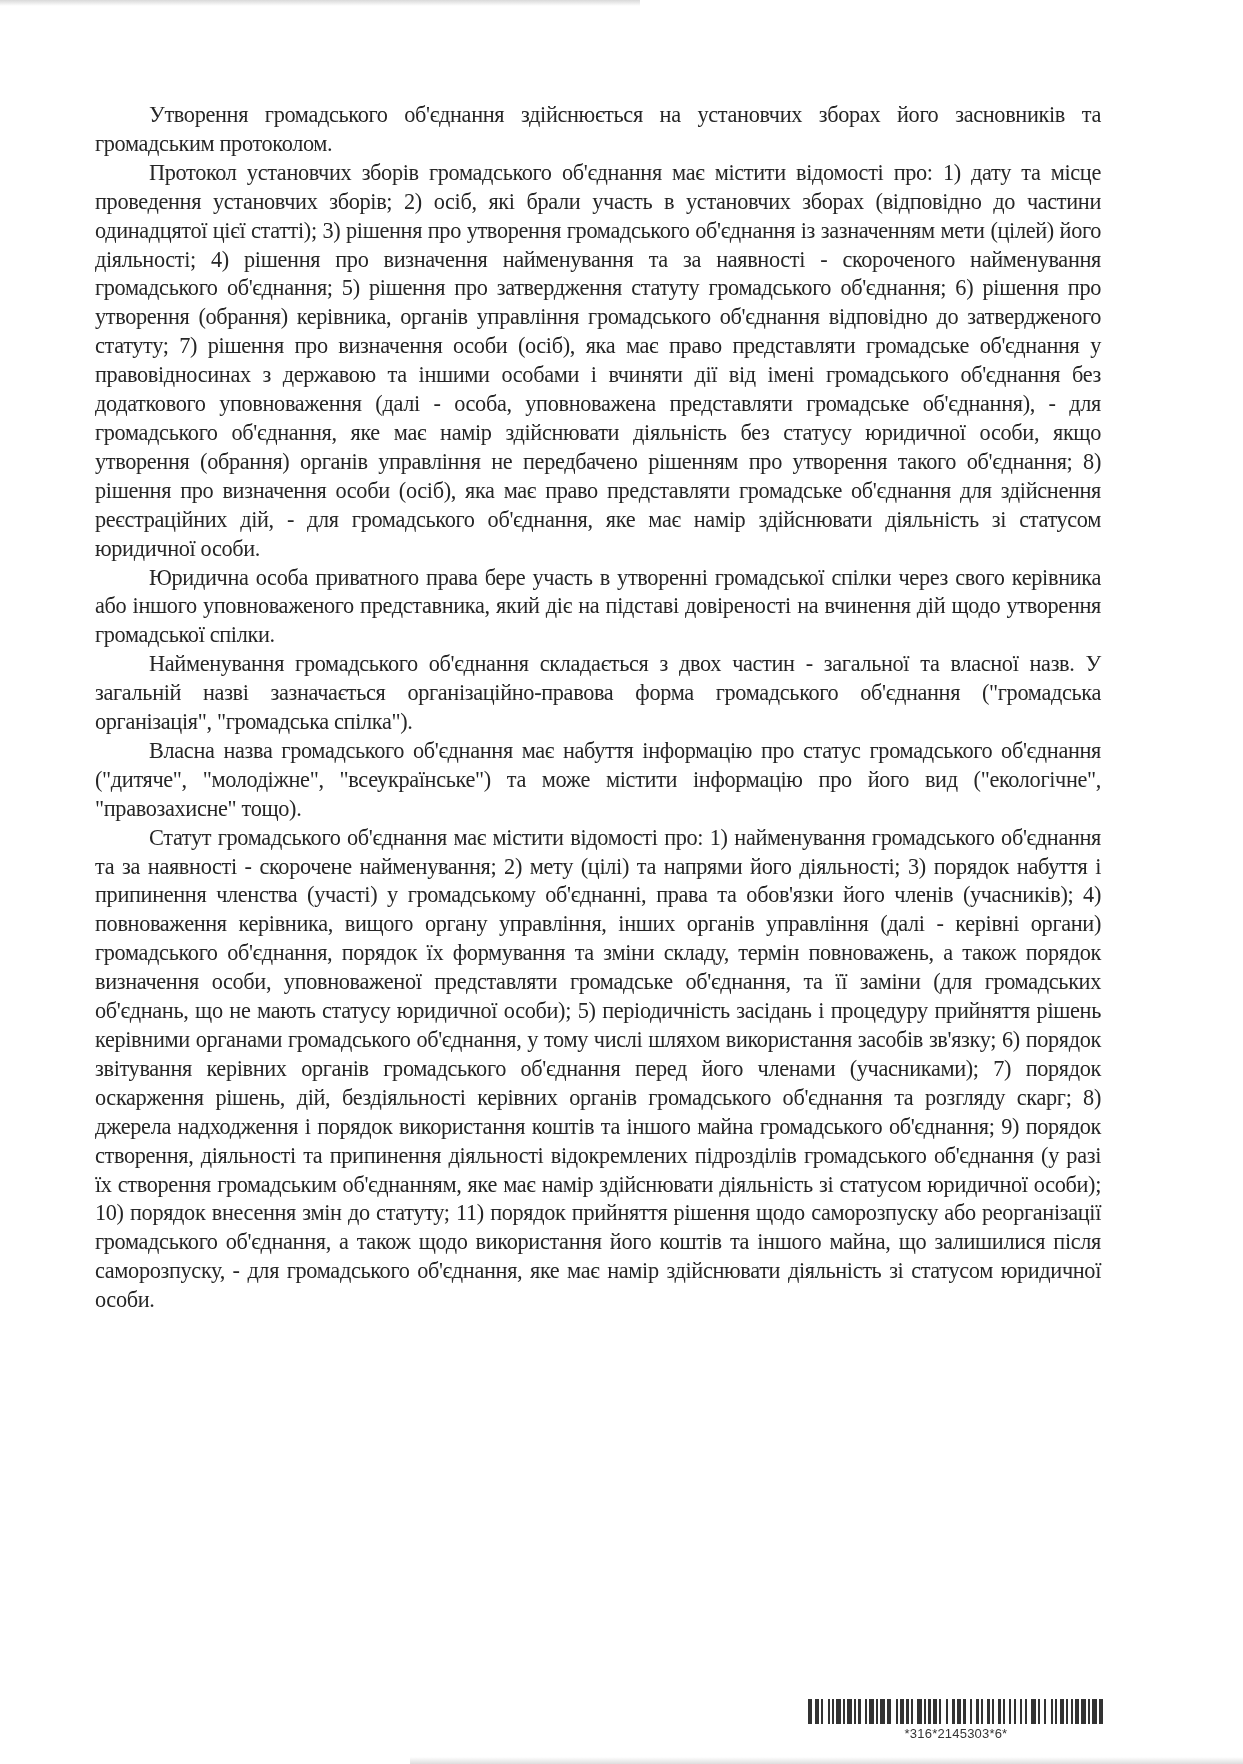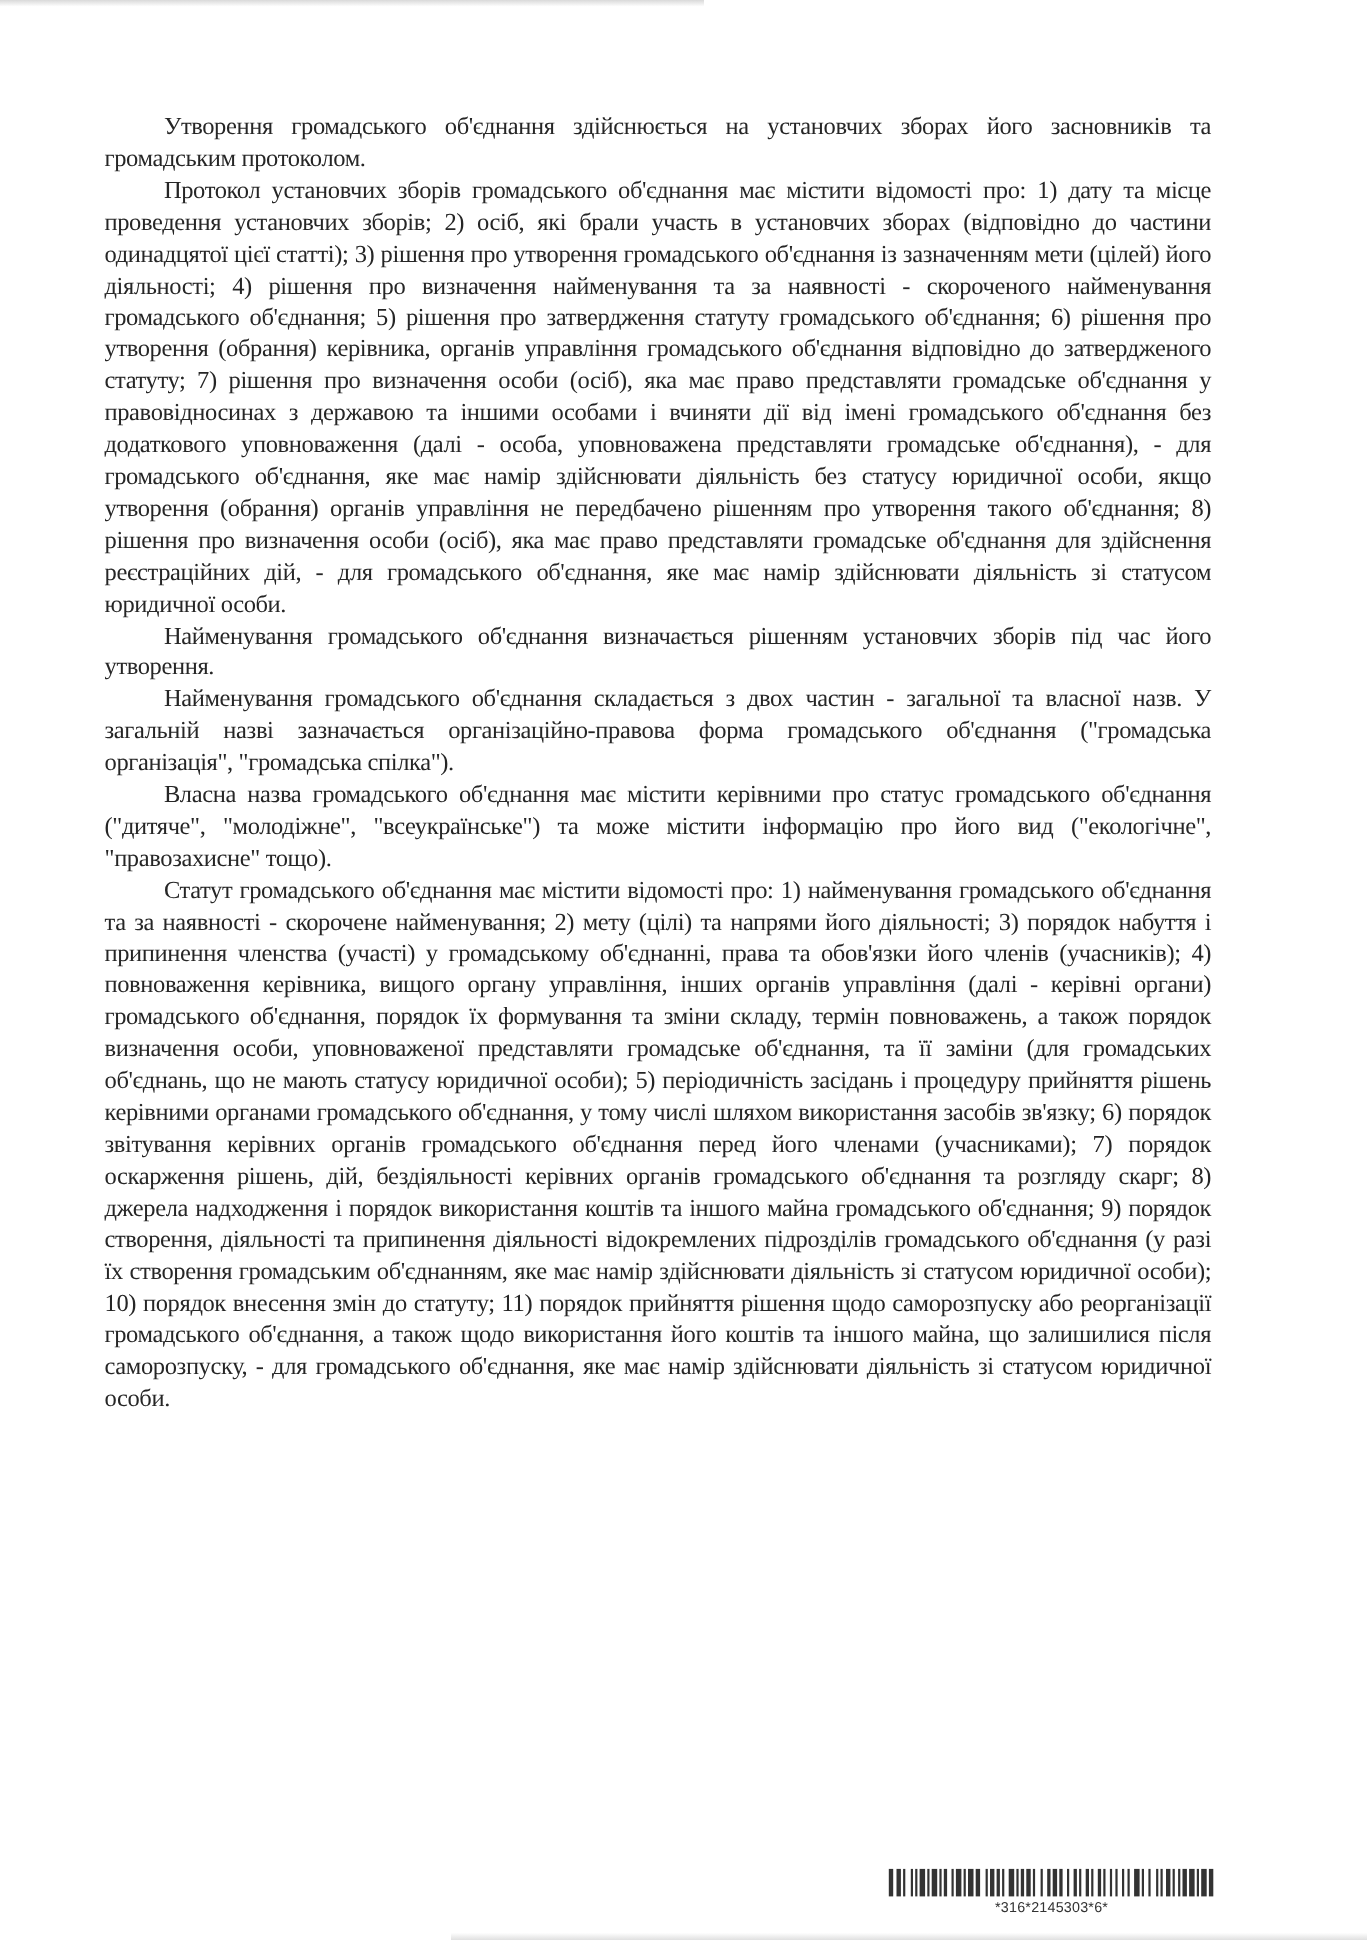--- a/index.html
+++ b/index.html
@@ -60,23 +60,23 @@
   }
 </style>
 </head>
 <body>
 
 <div class="scan-edge-top"></div>
 
 <div class="page">
   <p class="para">Утворення громадського об'єднання здійснюється на установчих зборах його засновників та громадським протоколом.</p>
   <p class="para">Протокол установчих зборів громадського об'єднання має містити відомості про: 1) дату та місце проведення установчих зборів; 2) осіб, які брали участь в установчих зборах (відповідно до частини одинадцятої цієї статті); 3) рішення про утворення громадського об'єднання із зазначенням мети (цілей) його діяльності; 4) рішення про визначення найменування та за наявності - скороченого найменування громадського об'єднання; 5) рішення про затвердження статуту громадського об'єднання; 6) рішення про утворення (обрання) керівника, органів управління громадського об'єднання відповідно до затвердженого статуту; 7) рішення про визначення особи (осіб), яка має право представляти громадське об'єднання у правовідносинах з державою та іншими особами і вчиняти дії від імені громадського об'єднання без додаткового уповноваження (далі - особа, уповноважена представляти громадське об'єднання), - для громадського об'єднання, яке має намір здійснювати діяльність без статусу юридичної особи, якщо утворення (обрання) органів управління не передбачено рішенням про утворення такого об'єднання; 8) рішення про визначення особи (осіб), яка має право представляти громадське об'єднання для здійснення реєстраційних дій, - для громадського об'єднання, яке має намір здійснювати діяльність зі статусом юридичної особи.</p>
-  <p class="para">Найменування громадського об'єднання визначається рішенням установчих зборів під час його утворення.</p>
+  <p class="para">Юридична особа приватного права бере участь в утворенні громадської спілки через свого керівника або іншого уповноваженого представника, який діє на підставі довіреності на вчинення дій щодо утворення громадської спілки.</p>
   <p class="para">Найменування громадського об'єднання складається з двох частин - загальної та власної назв. У загальній назві зазначається організаційно-правова форма громадського об'єднання ("громадська організація", "громадська спілка").</p>
-  <p class="para">Власна назва громадського об'єднання має містити керівними про статус громадського об'єднання ("дитяче", "молодіжне", "всеукраїнське") та може містити інформацію про його вид ("екологічне", "правозахисне" тощо).</p>
+  <p class="para">Власна назва громадського об'єднання має набуття інформацію про статус громадського об'єднання ("дитяче", "молодіжне", "всеукраїнське") та може містити інформацію про його вид ("екологічне", "правозахисне" тощо).</p>
   <p class="para">Статут громадського об'єднання має містити відомості про: 1) найменування громадського об'єднання та за наявності - скорочене найменування; 2) мету (цілі) та напрями його діяльності; 3) порядок набуття і припинення членства (участі) у громадському об'єднанні, права та обов'язки його членів (учасників); 4) повноваження керівника, вищого органу управління, інших органів управління (далі - керівні органи) громадського об'єднання, порядок їх формування та зміни складу, термін повноважень, а також порядок визначення особи, уповноваженої представляти громадське об'єднання, та її заміни (для громадських об'єднань, що не мають статусу юридичної особи); 5) періодичність засідань і процедуру прийняття рішень керівними органами громадського об'єднання, у тому числі шляхом використання засобів зв'язку; 6) порядок звітування керівних органів громадського об'єднання перед його членами (учасниками); 7) порядок оскарження рішень, дій, бездіяльності керівних органів громадського об'єднання та розгляду скарг; 8) джерела надходження і порядок використання коштів та іншого майна громадського об'єднання; 9) порядок створення, діяльності та припинення діяльності відокремлених підрозділів громадського об'єднання (у разі їх створення громадським об'єднанням, яке має намір здійснювати діяльність зі статусом юридичної особи); 10) порядок внесення змін до статуту; 11) порядок прийняття рішення щодо саморозпуску або реорганізації громадського об'єднання, а також щодо використання його коштів та іншого майна, що залишилися після саморозпуску, - для громадського об'єднання, яке має намір здійснювати діяльність зі статусом юридичної особи.</p>
 </div>
 
 <div class="barcode" id="barcode">
     <div class="bar" style="width: 4.38519px;"></div>
     <div class="gap" style="width: 2.19259px;"></div>
     <div class="bar" style="width: 4.38519px;"></div>
     <div class="gap" style="width: 2.19259px;"></div>
     <div class="bar" style="width: 2.19259px;"></div>
     <div class="gap" style="width: 4.38519px;"></div>

